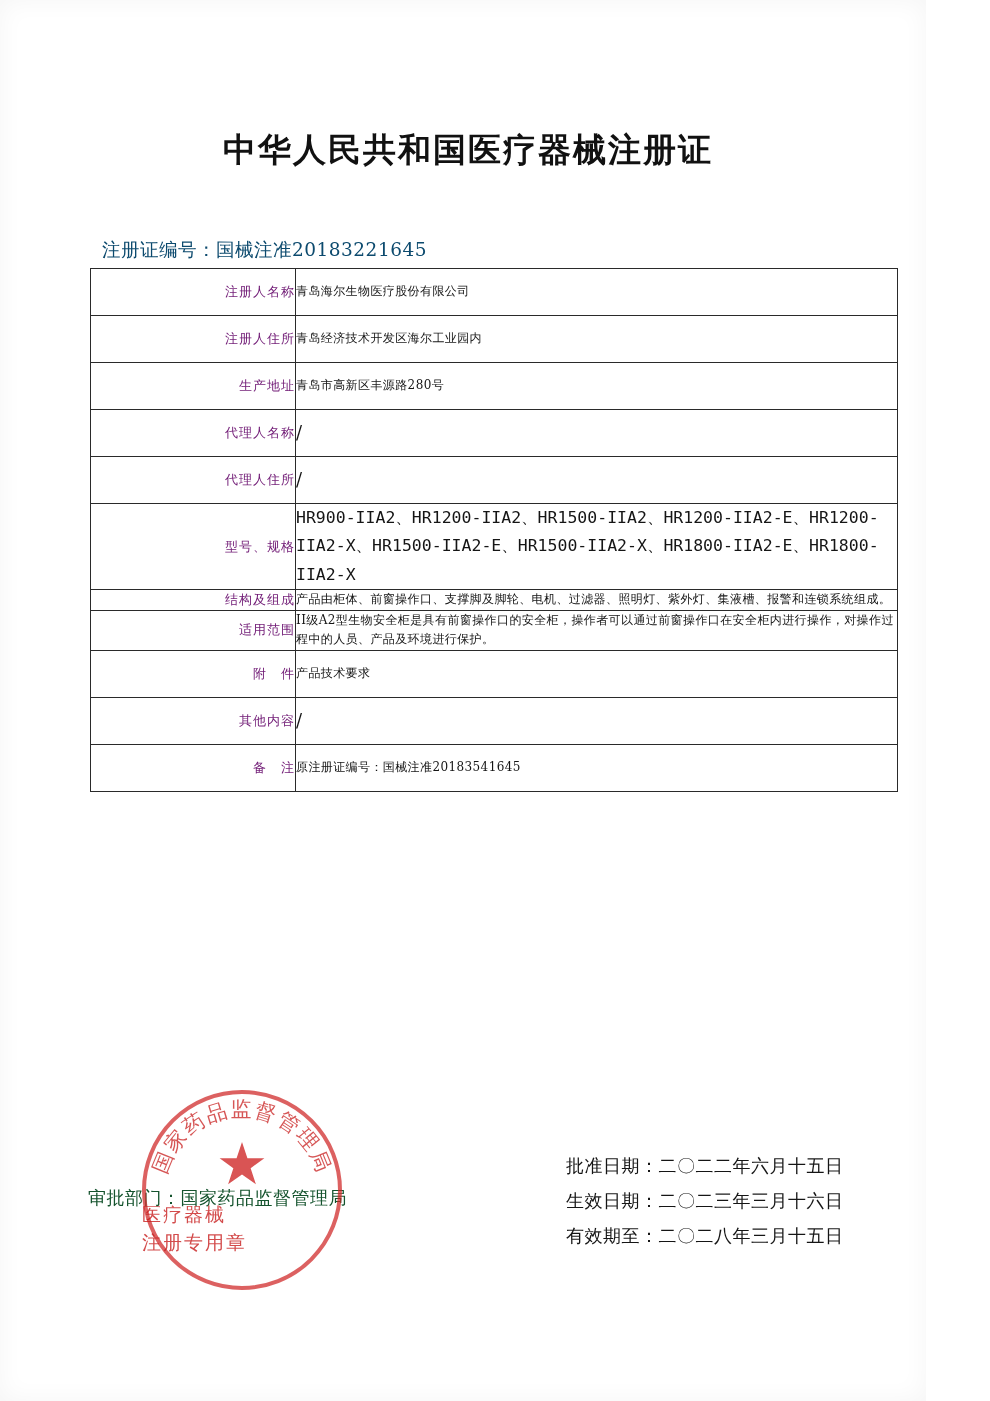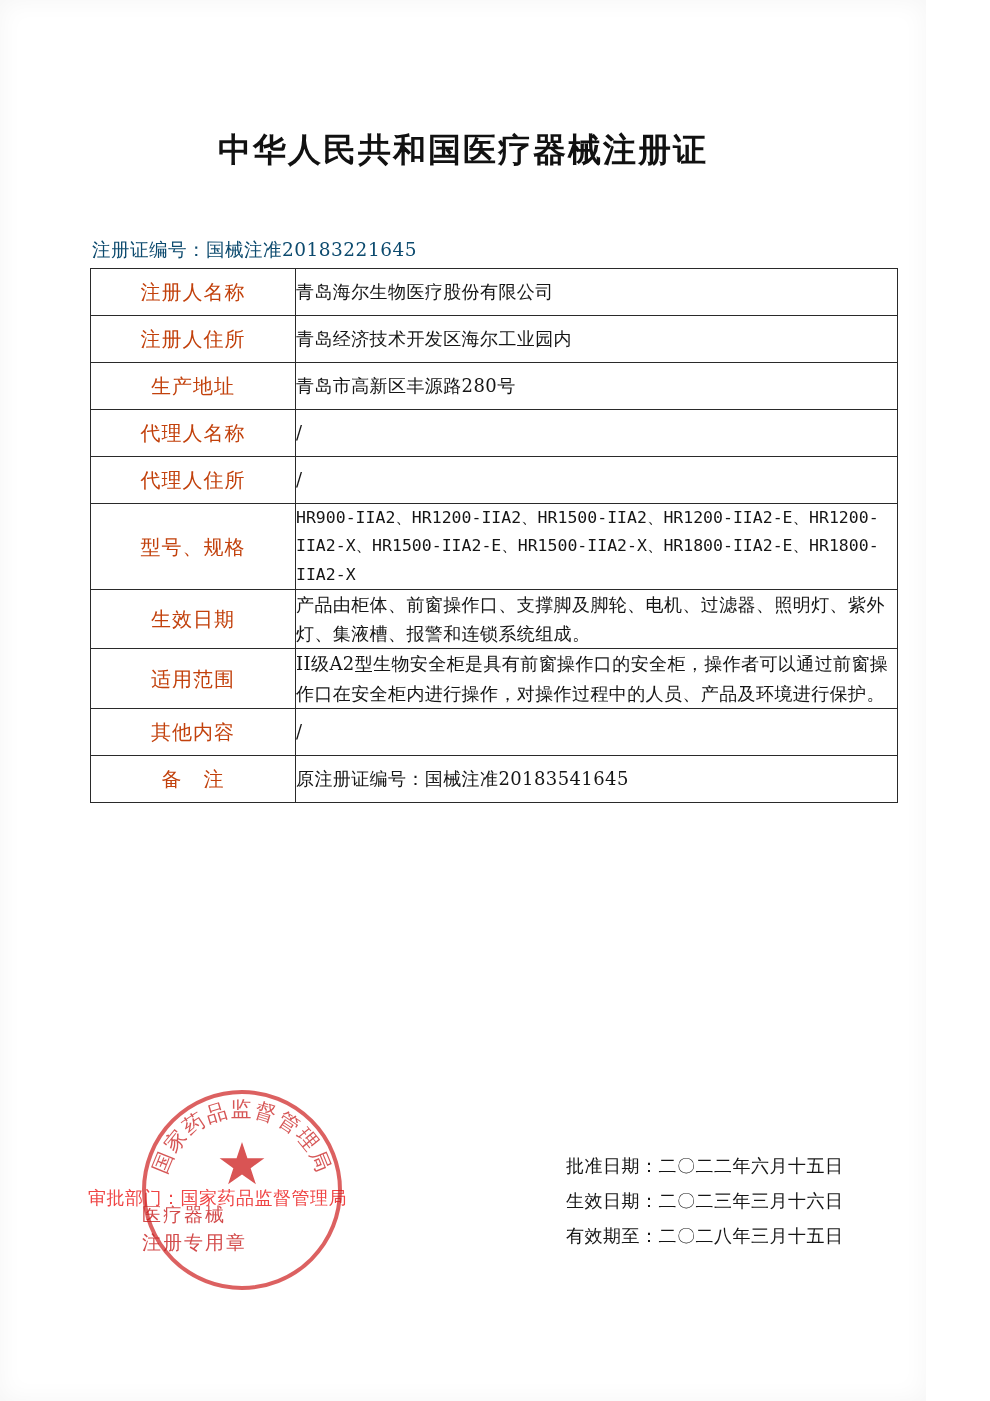--- a/index.html
+++ b/index.html
@@ -13,20 +13,21 @@
     font-family: "Liberation Sans", sans-serif;
     color: #1a1a1a;
     position: relative;
     overflow: hidden;
   }
   .page {
     position: relative;
     width: 926px;
     height: 1401px;
     box-sizing: border-box;
+    padding-left: 10px;
   }
 
   
   .doc-title {
     text-align: center;
     font-family: "DejaVu Serif", "Liberation Serif", serif;
     font-weight: bold;
     font-size: 33px;
     letter-spacing: 2px;
     color: #111;
@@ -53,31 +54,31 @@
     border-collapse: collapse;
     table-layout: fixed;
   }
   table.cert-table td {
     border: 1px solid #2a2a2a;
     vertical-align: middle;
     padding: 0;
   }
   td.label {
     width: 204px;
-    text-align: center;
-    font-family: "DejaVu Serif", "Liberation Serif", serif;
-    font-size: 20px;
+    text-align: right;
+    font-family: "DejaVu Serif", "Liberation Serif", serif;
+    font-size: 13px;
     letter-spacing: 1px;
-    color: #c2410c;
+    color: #701a75;
     padding: 9px 4px;
     line-height: 1.5;
   }
   td.value {
     font-family: "DejaVu Serif", "Liberation Serif", serif;
-    font-size: 18px;
+    font-size: 12px;
     color: #151515;
     padding: 11px 0 11px 14px;
     line-height: 1.62;
     letter-spacing: 0.4px;
   }
   td.value.mono {
     font-family: "DejaVu Sans Mono", "Liberation Mono", monospace;
     font-size: 16.5px;
     letter-spacing: 0px;
     line-height: 1.72;
@@ -96,21 +97,21 @@
     top: 1148px;
     width: 990px;
     height: 160px;
   }
   .approver {
     position: absolute;
     left: 88px;
     top: 38px;
     font-family: "DejaVu Serif", "Liberation Serif", serif;
     font-size: 18px;
-    color: #ef4444;
+    color: #14532d;
     letter-spacing: 0.5px;
     white-space: nowrap;
   }
   .dates {
     position: absolute;
     left: 566px;
     top: 0px;
     font-family: "DejaVu Serif", "Liberation Serif", serif;
     font-size: 18px;
     color: #151515;
@@ -207,26 +208,30 @@
       </tr>
       <tr class="row-tall">
         <td class="label">代理人住所</td>
         <td class="value slash">/</td>
       </tr>
       <tr>
         <td class="label">型号、规格</td>
         <td class="value mono">HR900-IIA2、HR1200-IIA2、HR1500-IIA2、HR1200-IIA2-E、HR1200-IIA2-X、HR1500-IIA2-E、HR1500-IIA2-X、HR1800-IIA2-E、HR1800-IIA2-X</td>
       </tr>
       <tr>
-        <td class="label">生效日期</td>
+        <td class="label">结构及组成</td>
         <td class="value">产品由柜体、前窗操作口、支撑脚及脚轮、电机、过滤器、照明灯、紫外灯、集液槽、报警和连锁系统组成。</td>
       </tr>
       <tr>
         <td class="label">适用范围</td>
         <td class="value">II级A2型生物安全柜是具有前窗操作口的安全柜，操作者可以通过前窗操作口在安全柜内进行操作，对操作过程中的人员、产品及环境进行保护。</td>
+      </tr>
+      <tr class="row-tall">
+        <td class="label">附　件</td>
+        <td class="value">产品技术要求</td>
       </tr>
       <tr class="row-tall">
         <td class="label">其他内容</td>
         <td class="value slash">/</td>
       </tr>
       <tr class="row-tall">
         <td class="label">备　注</td>
         <td class="value">原注册证编号：国械注准20183541645</td>
       </tr>
     </tbody>

